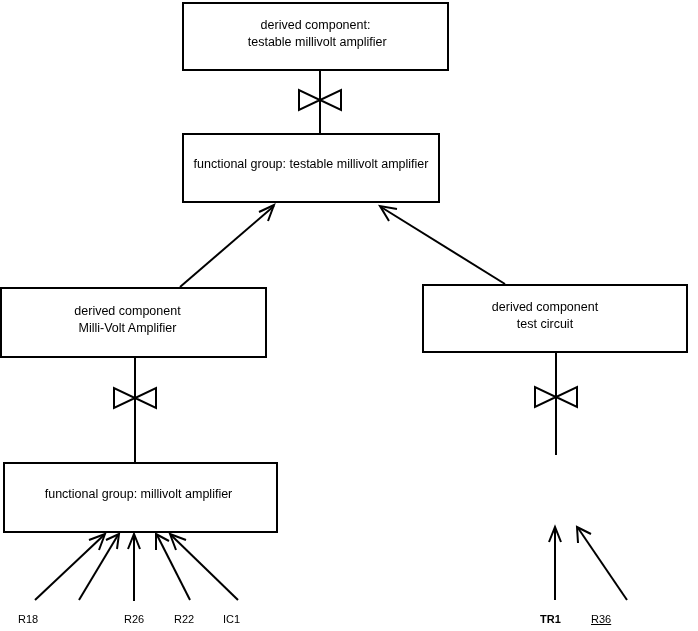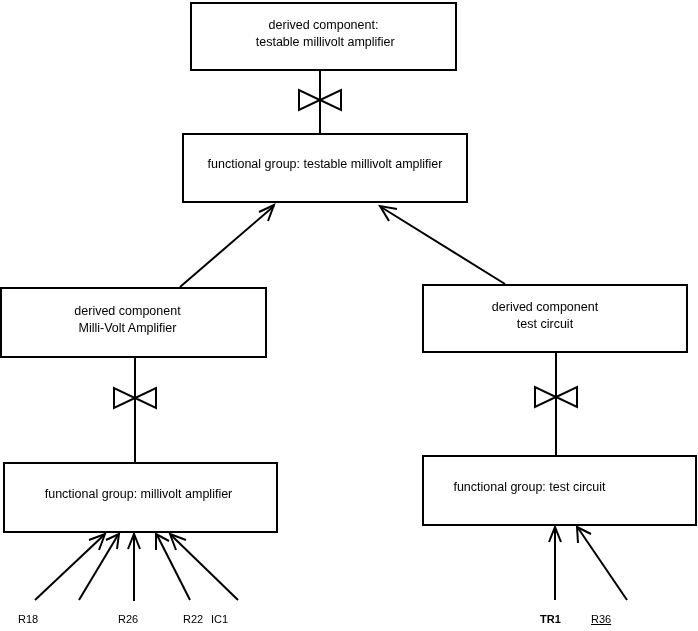--- a/index.html
+++ b/index.html
@@ -34,22 +34,22 @@
   .node-text {
     font-size: 12.5px;
     line-height: 17px;
     color: #000000;
     white-space: pre;
   }
   .node-text.center-lines { text-align: center; }
   .node-text.left-lines   { text-align: center; }
 
   
-  #node-top          { left: 182px; top: 2px;   width: 267px; height: 69px; margin-left: 8px; }
-  #node-fg-top       { left: 182px; top: 133px; width: 286px; height: 70px; }
+  #node-top          { left: 182px; top: 2px;   width: 267px; height: 69px; }
+  #node-fg-top       { left: 182px; top: 133px; width: 258px; height: 70px; }
   #node-dc-mv        { left: 0px;   top: 287px; width: 267px; height: 71px; }
   #node-dc-tc        { left: 422px; top: 284px; width: 266px; height: 69px; }
   #node-fg-mv        { left: 3px;   top: 462px; width: 275px; height: 71px; padding-left: 44px; }
   #node-fg-tc        { left: 422px; top: 455px; width: 275px; height: 71px; }
 
   
   #node-top .node-text    { transform: translateY(-3px); }
   #node-fg-top .node-text { transform: translateY(-4px); }
   #node-dc-mv .node-text  { transform: translateY(-3px) translateX(-6px); }
   #node-dc-tc .node-text  { transform: translateY(-3px) translateX(-10px); }
@@ -153,25 +153,22 @@
 
   <div class="node-box" id="node-dc-tc">
     <div class="node-text left-lines">derived component
 test circuit</div>
   </div>
 
   <div class="node-box" id="node-fg-mv">
     <div class="node-text center-lines">functional group: millivolt amplifier</div>
   </div>
 
-  <div class="node-box" id="node-fg-tc">
-    <div class="node-text center-lines">functional group: test circuit</div>
-  </div>
 
   <div class="leaf-label" style="left:18px; top:612px;">R18</div>
   <div class="leaf-label" style="left:64px; top:612px;margin-top:28px;">R30</div>
-  <div class="leaf-label" style="left:118px; top:612px;text-align:center;">R26</div>
-  <div class="leaf-label" style="left:183px; top:612px;">R22</div>
-  <div class="leaf-label" style="left:211px; top:612px;">IC1</div>
+  <div class="leaf-label" style="left:124px; top:612px;text-align:center;">R26</div>
+  <div class="leaf-label" style="left:174px; top:612px;">R22</div>
+  <div class="leaf-label" style="left:223px; top:612px;">IC1</div>
   <div class="leaf-label" style="left:540px; top:612px;font-weight:bold;">TR1</div>
   <div class="leaf-label" style="left:591px; top:612px;text-decoration:underline;">R36</div>
 
 </div>
 
 </body></html>

